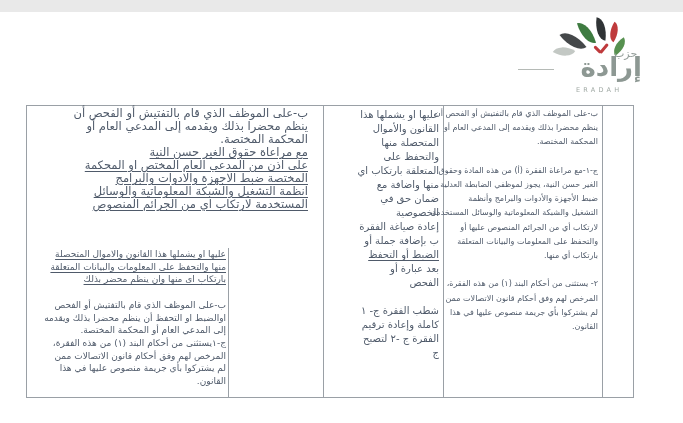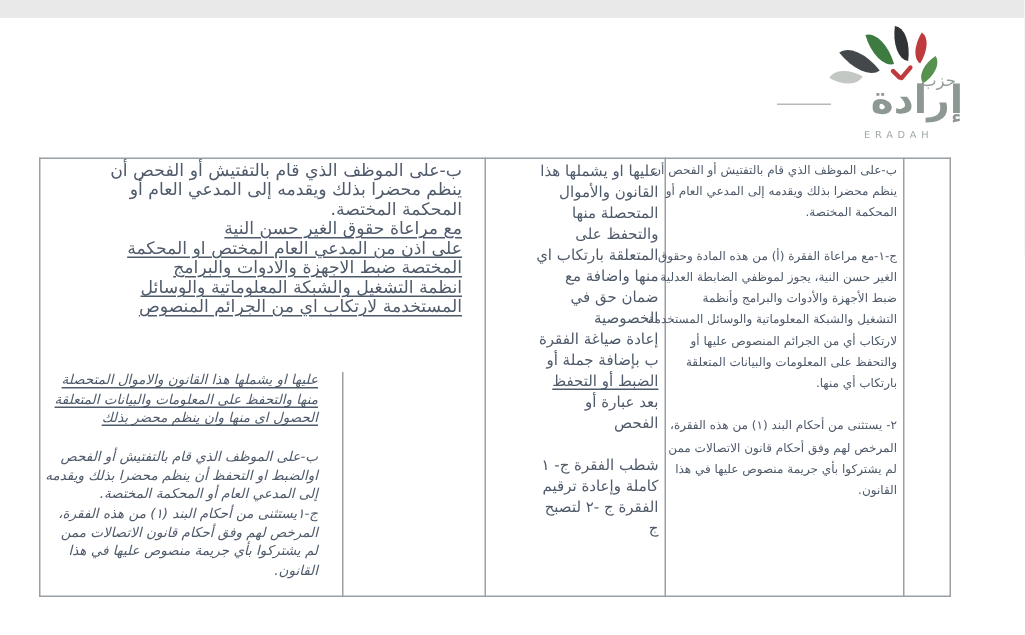--- a/index.html
+++ b/index.html
@@ -3,21 +3,21 @@
 <meta charset="utf-8">
 <style>
   html,body{margin:0;padding:0;}
   body{background:#e9e9e9;font-family:"DejaVu Sans",sans-serif;}
   .page{position:relative;width:683px;height:423px;background:#ffffff;overflow:hidden;margin-top:12px;}
   .bline{position:absolute;background:#9aa0a6;}
   .col{position:absolute;direction:rtl;text-align:right;color:#4f5a6a;}
   .line{white-space:nowrap;}
   .line.u{text-decoration:underline;text-underline-offset:2px;}
   .col-left-top{left:30px;top:95px;width:278px;font-size:11.5px;line-height:13px;}
-  .col-left-bottom{left:16px;top:236px;width:196px;font-size:9px;line-height:12.7px;font-style:italic;}
+  .col-left-bottom{left:30px;top:236px;width:196px;font-size:9px;line-height:12.7px;}
   .col-middle{left:327px;top:96px;width:112px;font-size:10px;line-height:14px;}
   .col-right{left:450px;top:95px;width:148px;font-size:8px;line-height:14.2px;}
   
   .logo{position:absolute;left:540px;top:4px;width:120px;height:86px;}
   .leaf{position:absolute;border-radius:0 100% 0 100%;}
   .check{position:absolute;}
   .check .bar{position:absolute;background:#bf3a3c;border-radius:2px;}
   .party-word{position:absolute;left:74px;top:31px;font-size:11px;color:#939d99;direction:rtl;}
   .brand-ar{position:absolute;left:32px;top:36px;width:70px;text-align:right;font-size:26px;font-weight:bold;color:#8d9893;direction:rtl;line-height:30px;}
   .brand-en{position:absolute;left:36px;top:70px;font-size:6.5px;letter-spacing:3.2px;color:#a0a9a4;}
@@ -62,21 +62,21 @@
       <div class="line">المحكمة المختصة.</div>
       <div class="line u">مع مراعاة حقوق الغير حسن النية</div>
       <div class="line u">على اذن من المدعي العام المختص او المحكمة</div>
       <div class="line u">المختصة ضبط الاجهزة والادوات والبرامج</div>
       <div class="line u">انظمة التشغيل والشبكة المعلوماتية والوسائل</div>
       <div class="line u">المستخدمة لارتكاب اي من الجرائم المنصوص</div>
     </div>
   <div class="col col-left-bottom">
       <div class="line u">عليها او يشملها هذا القانون والاموال المتحصلة</div>
       <div class="line u">منها والتحفظ على المعلومات والبيانات المتعلقة</div>
-      <div class="line u">الحصول اى منها وان ينظم محضر بذلك</div>
+      <div class="line u">بارتكاب اى منها وان ينظم محضر بذلك</div>
       <div class="line">&nbsp;</div>
       <div class="line">ب-على الموظف الذي قام بالتفتيش أو الفحص</div>
       <div class="line">اوالضبط او التحفظ أن ينظم محضرا بذلك ويقدمه</div>
       <div class="line">إلى المدعي العام أو المحكمة المختصة.</div>
       <div class="line">ج-١يستثنى من أحكام البند (١) من هذه الفقرة،</div>
       <div class="line">المرخص لهم وفق أحكام قانون الاتصالات ممن</div>
       <div class="line">لم يشتركوا بأي جريمة منصوص عليها في هذا</div>
       <div class="line">القانون.</div>
     </div>
   <div class="col col-middle">

